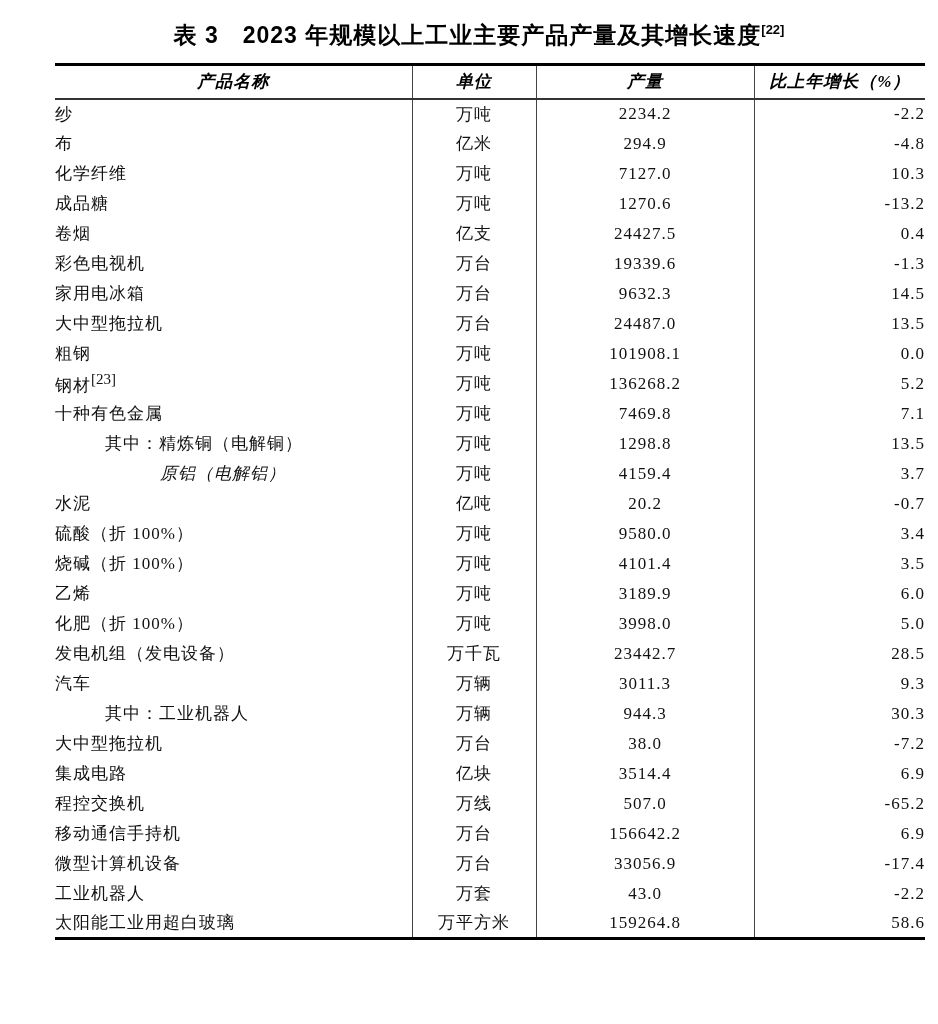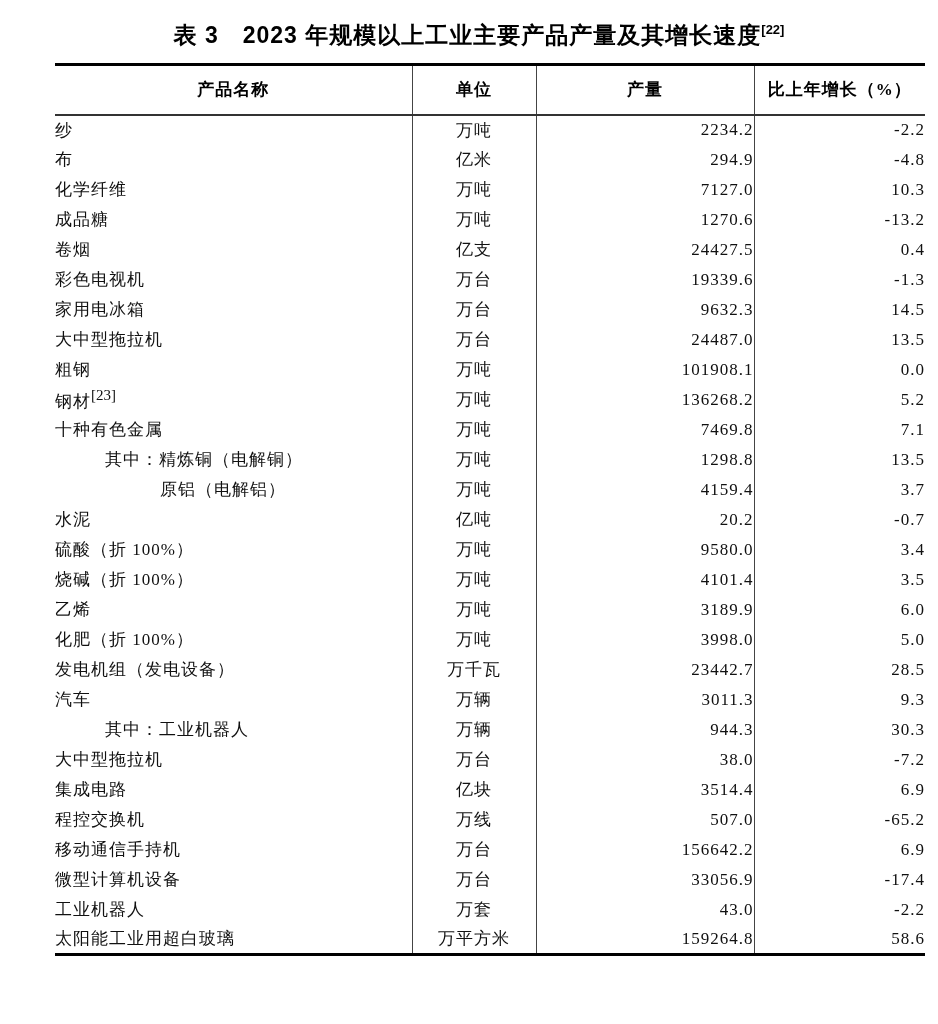--- a/index.html
+++ b/index.html
@@ -38,37 +38,38 @@
   }
   table.stat-table th,
   table.stat-table td {
     padding: 0;
     vertical-align: middle;
     font-size: 17px;
     letter-spacing: 1px;
     color: #111111;
   }
   table.stat-table th {
-    height: 50px;
+    height: 34px;
     font-weight: 700;
     text-align: center;
     border-bottom: 2px solid #333333;
     color: #000000;
+    font-style: italic;
   }
   table.stat-table th:not(:last-child),
   table.stat-table td:not(:last-child) {
     border-right: 1px solid #444444;
   }
   table.stat-table td { height: 30px; }
   td.c-name { text-align: left; padding-left: 12px; }
   td.c-name.indent-1 { padding-left: 50px; }
-  td.c-name.indent-2 { padding-left: 105px; }
+  td.c-name.indent-2 { padding-left: 105px; font-style: italic; }
   td.c-name sup { font-size: 15px; letter-spacing: 0; }
   td.c-unit { text-align: center; }
-  td.c-output { text-align: right; padding-right: 48px; }
+  td.c-output { text-align: center; padding-right: 48px; }
   td.c-growth { text-align: right; padding-right: 52px; margin-left: 6px; }
 </style>
 </head>
 <body>
 
 <div class="page">
 
   <div class="title">
     <span>表 3　2023 年规模以上工业主要产品产量及其增长速度</span><sup>[22]</sup>
   </div>

